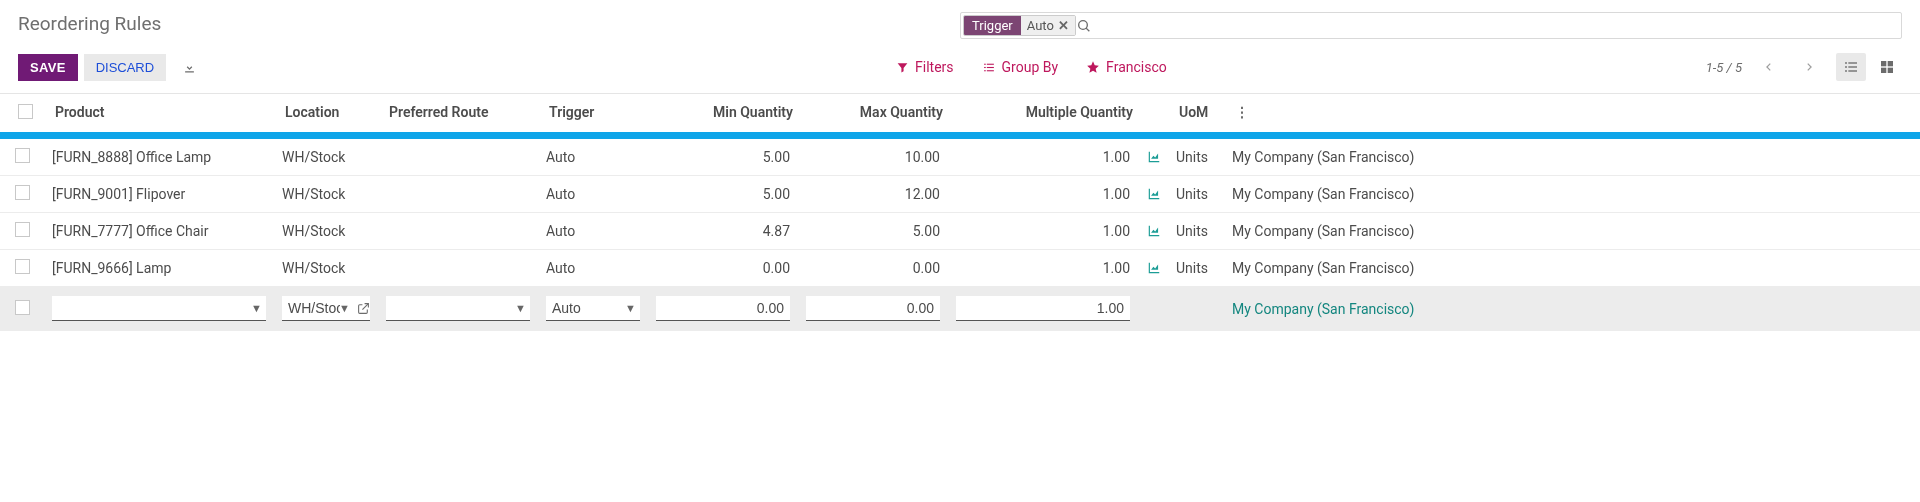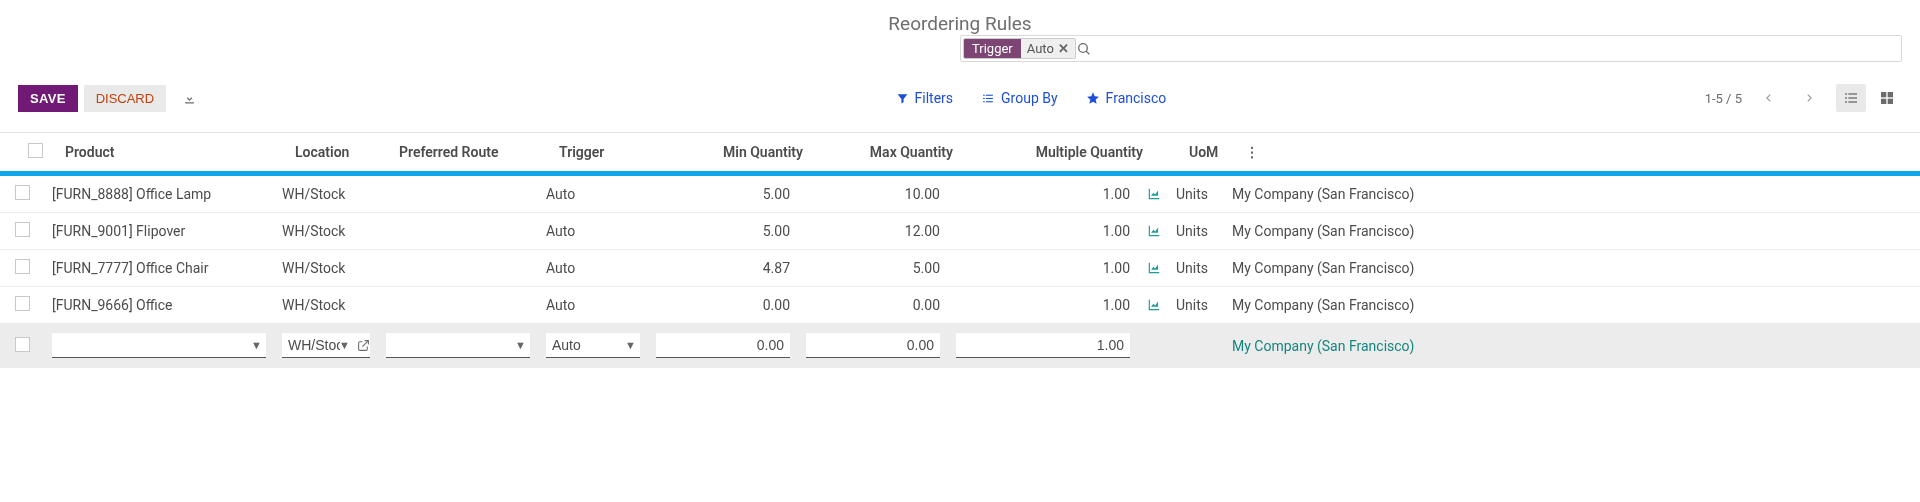--- a/index.html
+++ b/index.html
@@ -1,46 +1,46 @@
 <!DOCTYPE html>
 <html><head>
 <meta charset="utf-8">
 <style>
   * { box-sizing: border-box; margin: 0; padding: 0; }
   body { font-family: -apple-system, BlinkMacSystemFont, "Segoe UI", Roboto, "Helvetica Neue", Arial, sans-serif; color: #4c4c4c; font-size: 14px; background: #fff; }
 
   
-  .top-bar { display: flex; align-items: center; padding: 12px 18px 6px 18px; flex-direction: column; }
+  .top-bar { display: flex; padding: 12px 18px 6px 18px; }
   .page-title { font-size: 19px; color: #6f6f6f; font-weight: 400; flex: 0 0 auto; }
   .search-wrap { margin-left: auto; width: 50%; display:flex; align-items:center; border: 1px solid #d9d9d9; border-radius:2px; padding: 2px 6px 2px 2px; background:#fff; }
   .facet { display:flex; align-items:stretch; border:1px solid #ccc; border-radius:2px; overflow:hidden; font-size:13px; }
   .facet-label { background:#7c4573; color:#fff; padding:2px 8px; }
   .facet-value { background:#efefef; color:#555; padding:2px 6px; display:flex; align-items:center; gap:4px; }
   .facet-value .x { cursor:pointer; font-weight:bold; color:#666; }
   .search-input { flex:1; border:none; outline:none; padding:3px 6px; font-size:14px; color:#666; }
   .search-icon { color:#6c6c6c; }
 
   
   .control-bar { display:flex; align-items:center; padding: 6px 18px 10px 18px; border-bottom:1px solid #e5e5e5; }
   .btn { padding:6px 12px; font-size:13px; border:none; cursor:pointer; margin-right:6px; }
   .btn-primary { background:#701a75; color:#fff; font-weight:600; letter-spacing:.3px; }
-  .btn-secondary { background:#e9e9e9; color:#c2410c; font-weight:500; }
+  .btn-secondary { background:#e9e9e9; color:#1d4ed8; font-weight:500; }
   .dl-icon { color:#6c6c6c; margin-left:10px; cursor:pointer; }
   .cp-center { margin-left:auto; display:flex; align-items:center; margin-right:auto; position:relative; left:80px; }
-  .cp-item { display:flex; align-items:center; gap:6px; color:#1d4ed8; margin:16px 14px; cursor:pointer; font-size:14px; }
+  .cp-item { display:flex; align-items:center; gap:6px; color:#be185d; margin:8px 14px; cursor:pointer; font-size:14px; }
   .cp-right { display:flex; align-items:center; gap:14px; }
-  .pager-text { color:#6c6c6c; font-size:13px; }
+  .pager-text { color:#6c6c6c; font-size:13px;font-style:italic; }
   .pager-btn { color:#9e9e9e; padding:4px 8px; cursor:pointer; }
   .view-switch { display:flex; gap:6px; }
   .view-btn { width:30px; height:28px; display:flex; align-items:center; justify-content:center; color:#6c6c6c; cursor:pointer; border-radius:2px; }
   .view-btn.active { background:#e9e9e9; }
 
   
   .list { width:100%; }
-  .list-head { display:flex; align-items:center; padding:10px 13px; border-bottom:5px solid #0ea5e9; color:#4c4c4c; font-weight:600; font-size:14px; }
+  .list-head { display:flex; align-items:flex-start; padding:10px 3px; border-bottom:7px solid #0ea5e9; color:#4c4c4c; font-weight:600; font-size:14px; }
   .col { padding:0 8px; }
   .col-chk { width:44px; text-align:center; }
   .col-product { width:230px; }
   .col-location { width:104px; }
   .col-route { width:160px; }
   .col-trigger { width:110px; }
   .col-min { width:150px; text-align:right; }
   .col-max { width:150px; text-align:right; }
   .col-mult { width:190px; text-align:right; }
   .col-graph { width:30px; text-align:center; }
@@ -219,21 +219,21 @@
         <div class="col col-mult">1.00</div>
         <div class="col col-graph"><span class="graph-ic"><svg width="16" height="14" viewBox="0 0 24 24" fill="currentColor">
               <path d="M3 3v18h18v-2H5V3H3zm4 12l4-5 3 3 5-7v9H7z"></path>
             </svg></span></div>
         <div class="col col-uom">Units</div>
         <div class="col col-company">My Company (San Francisco)</div>
         <div class="col col-kebab"></div>
       </div>
       <div class="list-row">
         <div class="col col-chk"><span class="chk"></span></div>
-        <div class="col col-product">[FURN_9666] Office</div>
+        <div class="col col-product">[FURN_9666] Lamp</div>
         <div class="col col-location">WH/Stock</div>
         <div class="col col-route"></div>
         <div class="col col-trigger">Auto</div>
         <div class="col col-min">0.00</div>
         <div class="col col-max">0.00</div>
         <div class="col col-mult">1.00</div>
         <div class="col col-graph"><span class="graph-ic"><svg width="16" height="14" viewBox="0 0 24 24" fill="currentColor">
               <path d="M3 3v18h18v-2H5V3H3zm4 12l4-5 3 3 5-7v9H7z"></path>
             </svg></span></div>
         <div class="col col-uom">Units</div>

